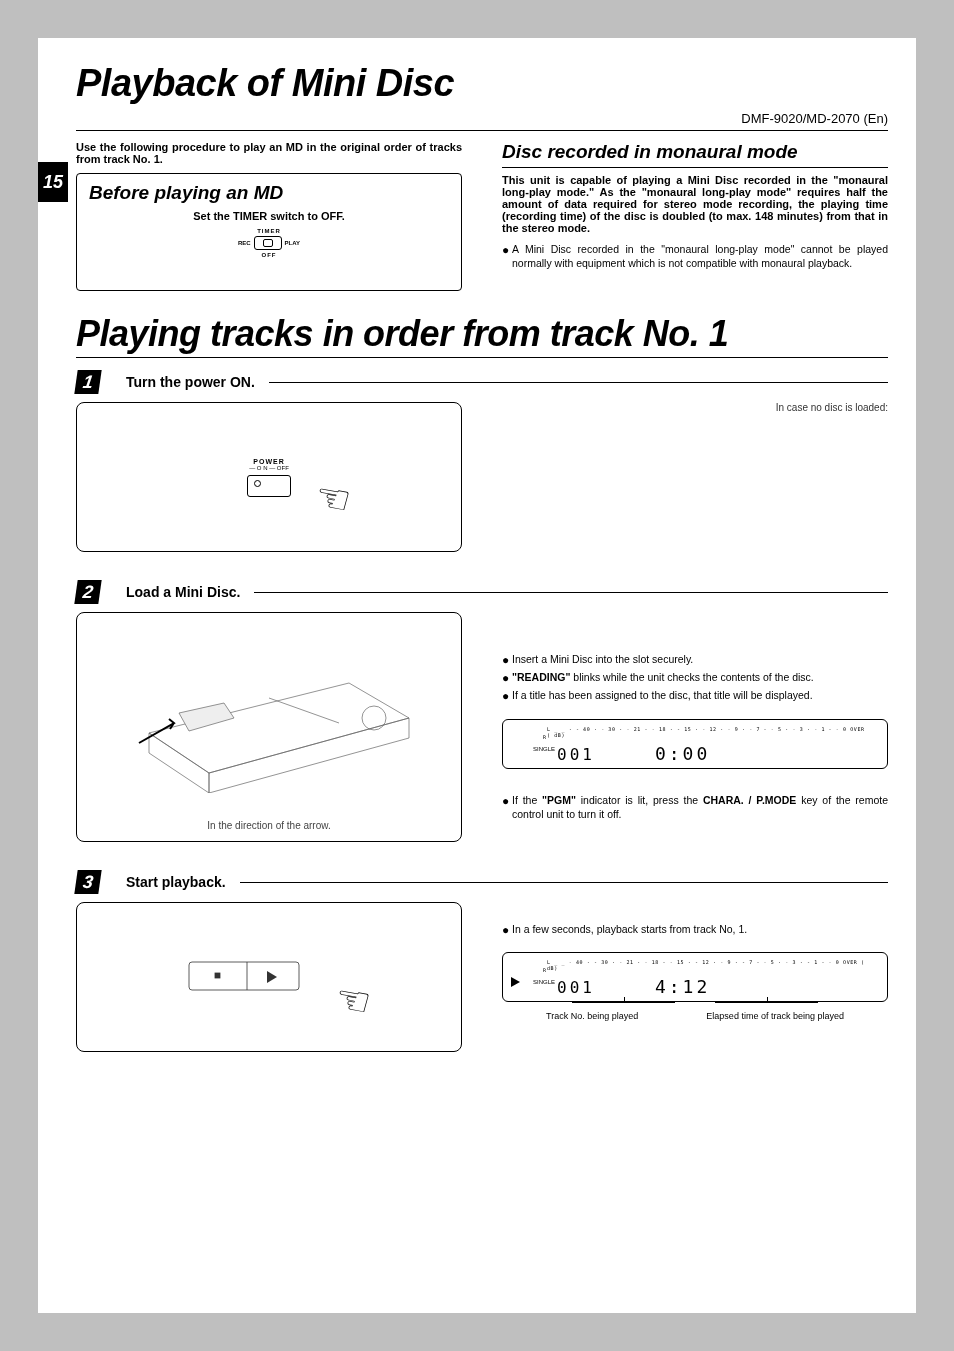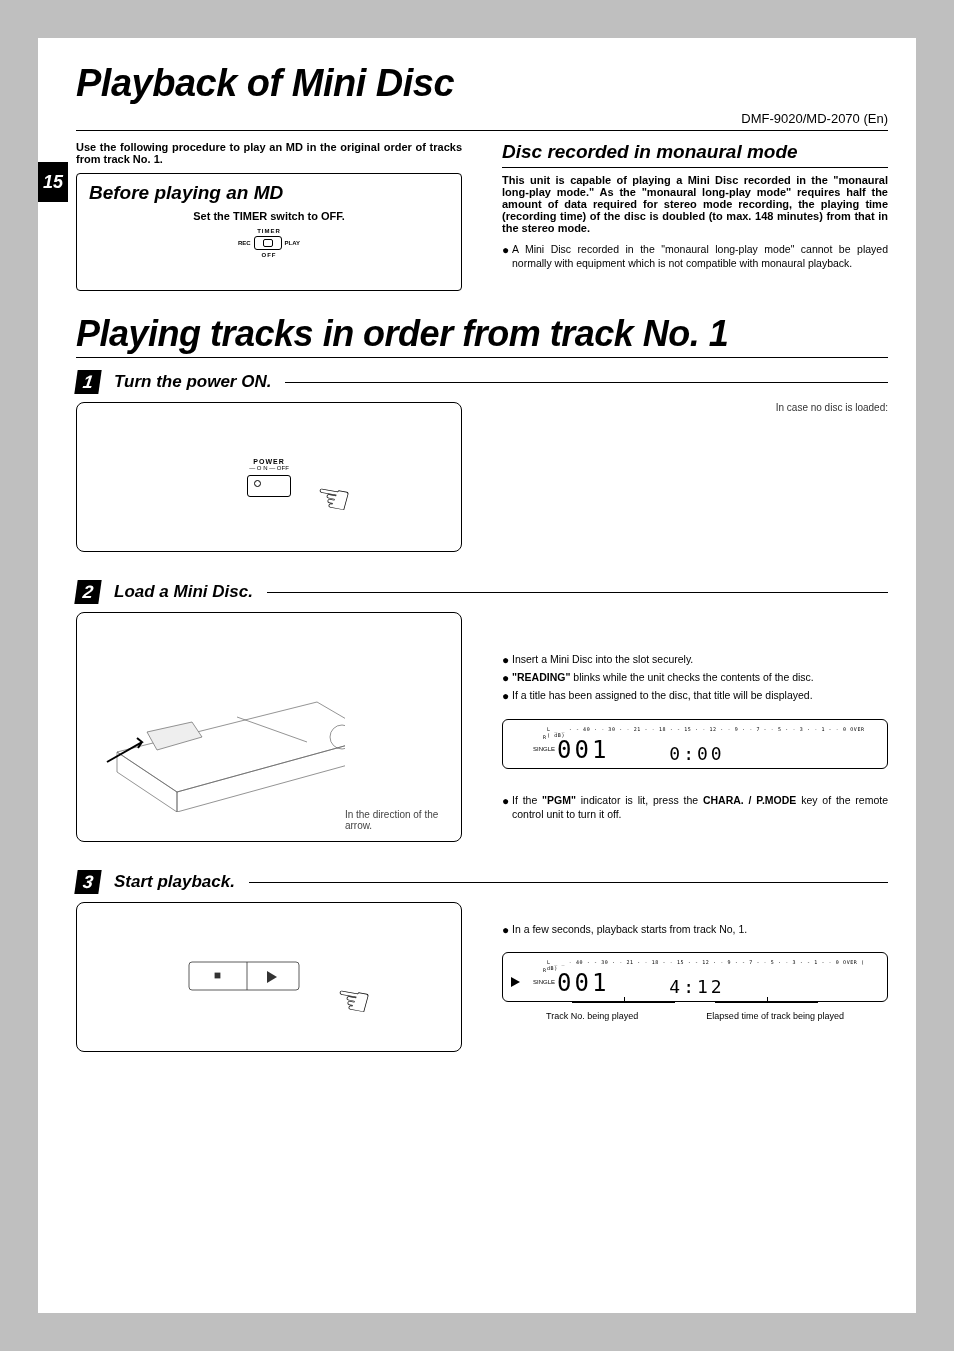--- a/index.html
+++ b/index.html
@@ -91,34 +91,34 @@
     margin-bottom: 2px;
     letter-spacing: -0.5px;
   }
   .step-row { display: flex; align-items: center; gap: 14px; margin: 12px 0 8px; }
   .step-num {
     width: 24px; height: 24px; background: #000; color: #fff;
     display: flex; align-items: center; justify-content: center;
     font-weight: 900; font-style: italic; font-size: 18px;
     transform: skewX(-8deg);
   }
-  .step-title { font-weight: 900; font-style: italic; font-size: 17px; }
+  .step-title { font-weight: 900; font-size: 14px; margin-left: 12px; }
   .step-rule-right { flex: 1; }
   .step-rule-right-inner { border-bottom: 1px solid #000;}
   .step-cols { display: flex; gap: 40px; margin-bottom: 28px;}
   .step-left { width: 386px; }
   .step-right { flex: 1; font-size: 10.5px;}
   .illus-box {
     border: 0.5px solid #000;
     border-radius: 8px;
     height: 150px;
     display:flex; align-items:center; justify-content:center;
     position: relative;
   }
-  .illus-tall { height: 230px; flex-direction: row; padding:10px;}
+  .illus-tall { height: 230px; flex-direction: column; padding:10px;}
   .illus-caption { font-size: 10px; color:#444; margin-top: auto; }
   .display-box {
     border: 1px solid #000;
     border-radius: 6px;
     height: 44px;
     display: flex; align-items: center; justify-content: center;
     font-family: monospace;
     font-size: 22px; letter-spacing: 6px;
     margin-bottom: 8px;
     position: relative;
@@ -138,21 +138,21 @@
     display: flex; justify-content: space-between;
   }
   .display-box-sm .scale-R {
     position: absolute; top: 14px; left: 40px;
     font-size: 5px;
   }
   .display-box-sm .single-label {
     position: absolute; left: 30px; top: 26px;
     font-size: 6px; font-family: Arial;
   }
-  .display-box-sm .trk { margin-left: 24px; font-size: 24px; letter-spacing: 3px; align-self: flex-end;}
+  .display-box-sm .trk { margin-left: 24px; font-size: 16px; letter-spacing: 3px; align-self: flex-end;}
   .display-box-sm .time { margin-left: 60px; font-size: 18px; letter-spacing: 3px; align-self: flex-end;}
   .display-box-sm .play-icon { position: absolute; left: 8px; top: 24px; }
   .caption { font-size: 10px; color: #333; text-align: right; }
   .annot { display: flex; gap: 40px; margin-top: 4px; font-size: 9px; justify-content: space-around; padding: 0 30px;}
   .annot div { }
   .annot-line { display: flex; gap: 40px; padding: 0 70px 0 70px;}
   .annot-line span {flex:1; border-top: 1px solid #000; height: 5px; position: relative;}
   .annot-line span::before {content:''; position: absolute; left: 50%; top:-6px; width:1px; height:6px; background:#000;}
 
   

